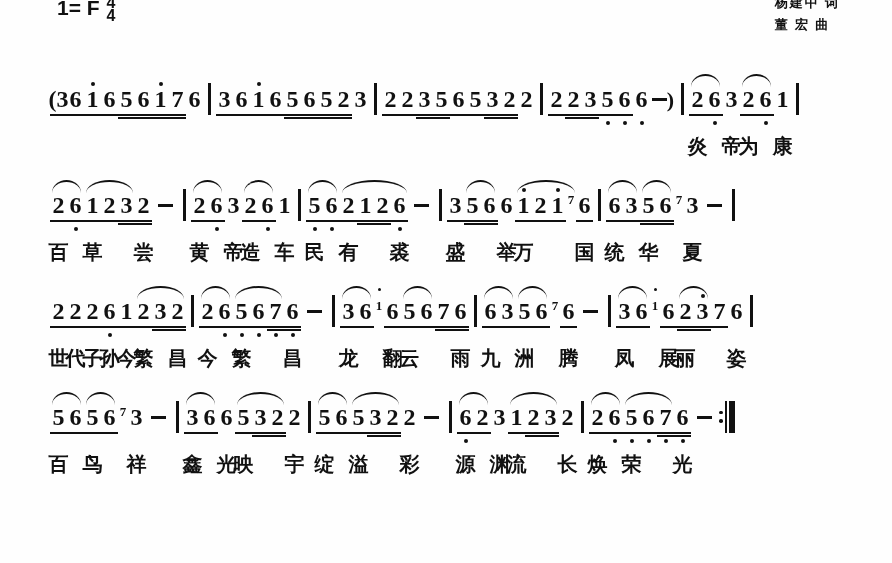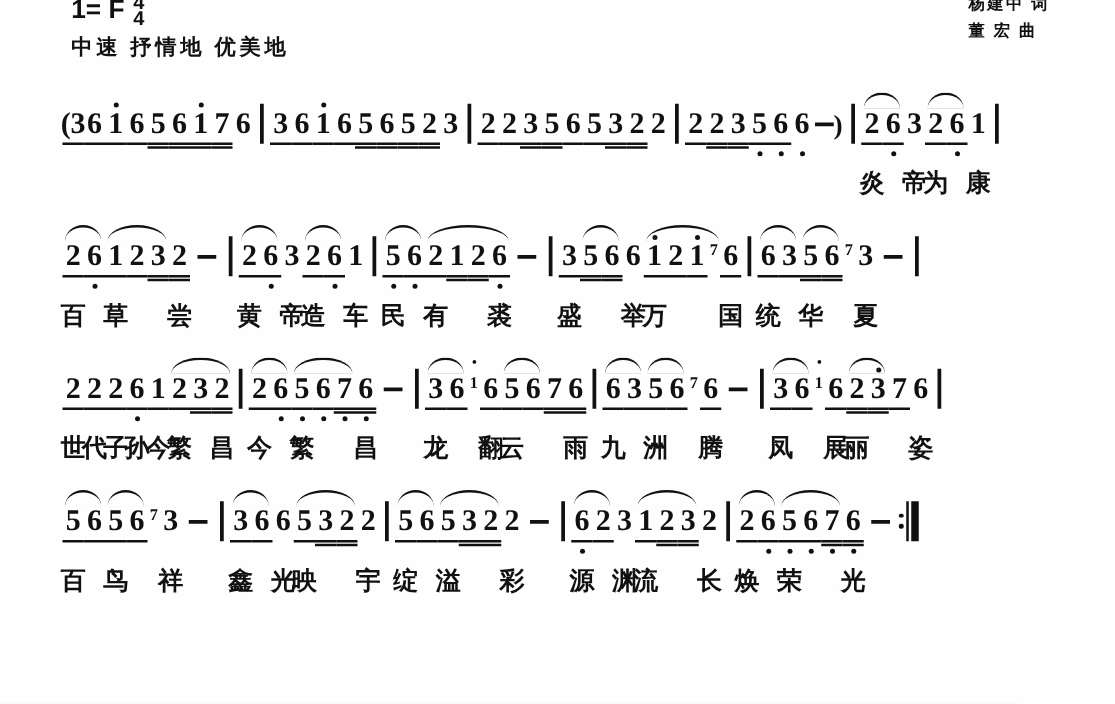--- a/index.html
+++ b/index.html
@@ -74,21 +74,20 @@
 <div id="sheet">
 
   <div id="meta">
     <div id="keyblock">
       <span>1= F</span>
       <span id="timesig">
         <span>4</span>
         <span>4</span>
       </span>
     </div>
-    <div id="tempo">中速 抒情地 优美地</div>
     <div id="credits">
       <div>杨建中 词</div>
       <div>董 宏 曲</div>
     </div>
   </div>
 
   <div id="score">
       <div class="line">
         <div class="tok">
           <div class="rowA"></div>

